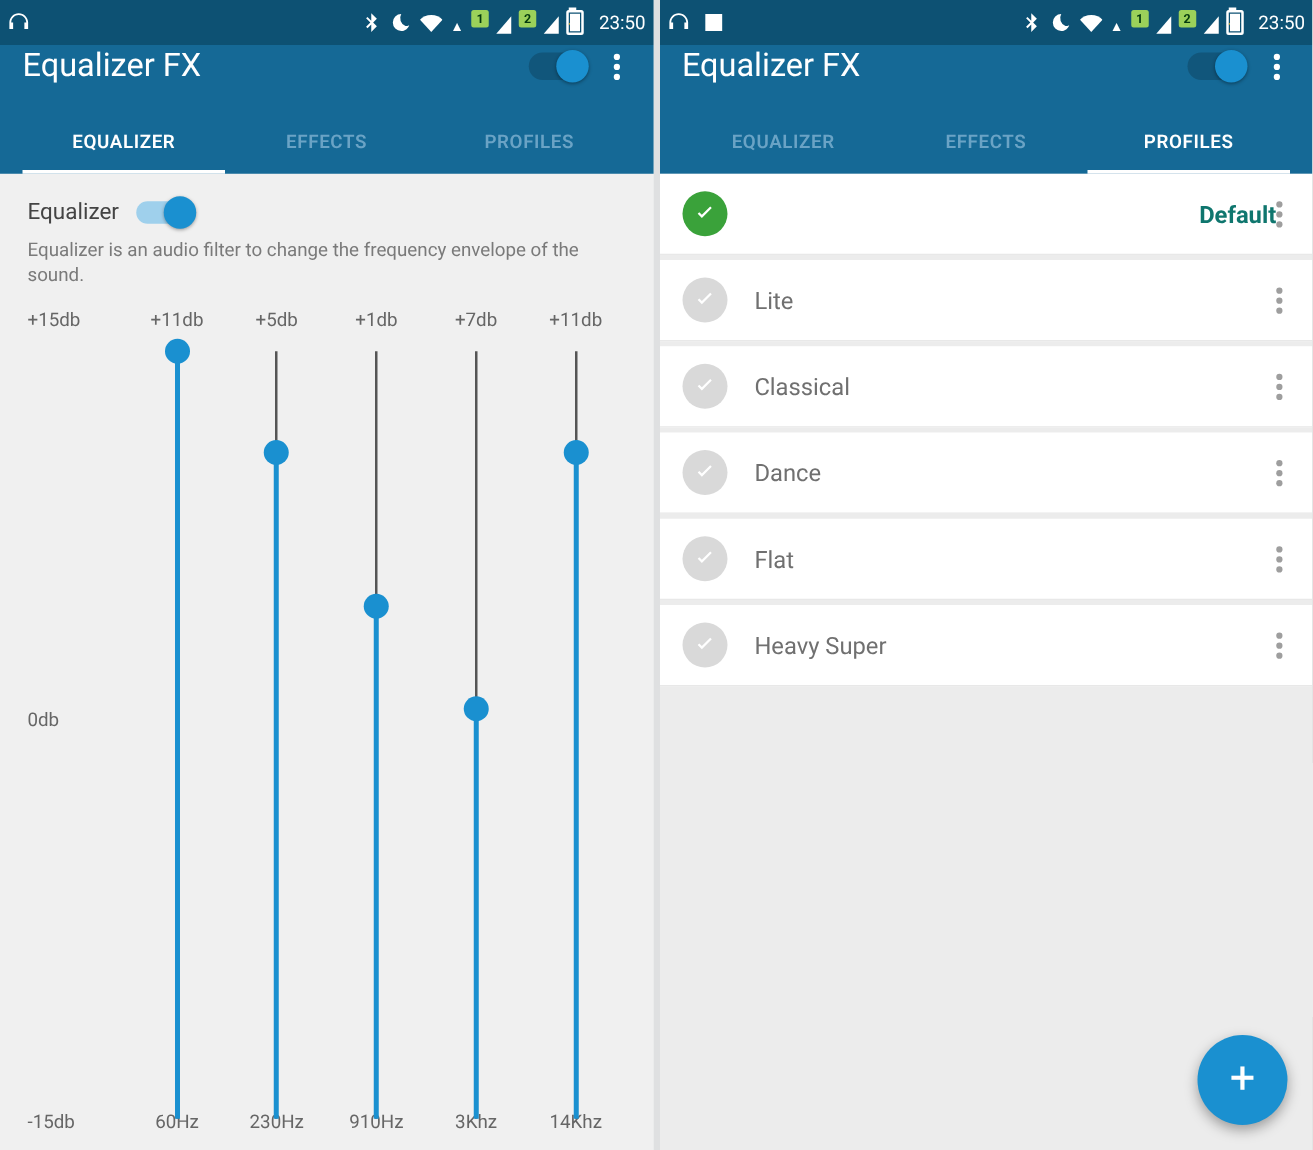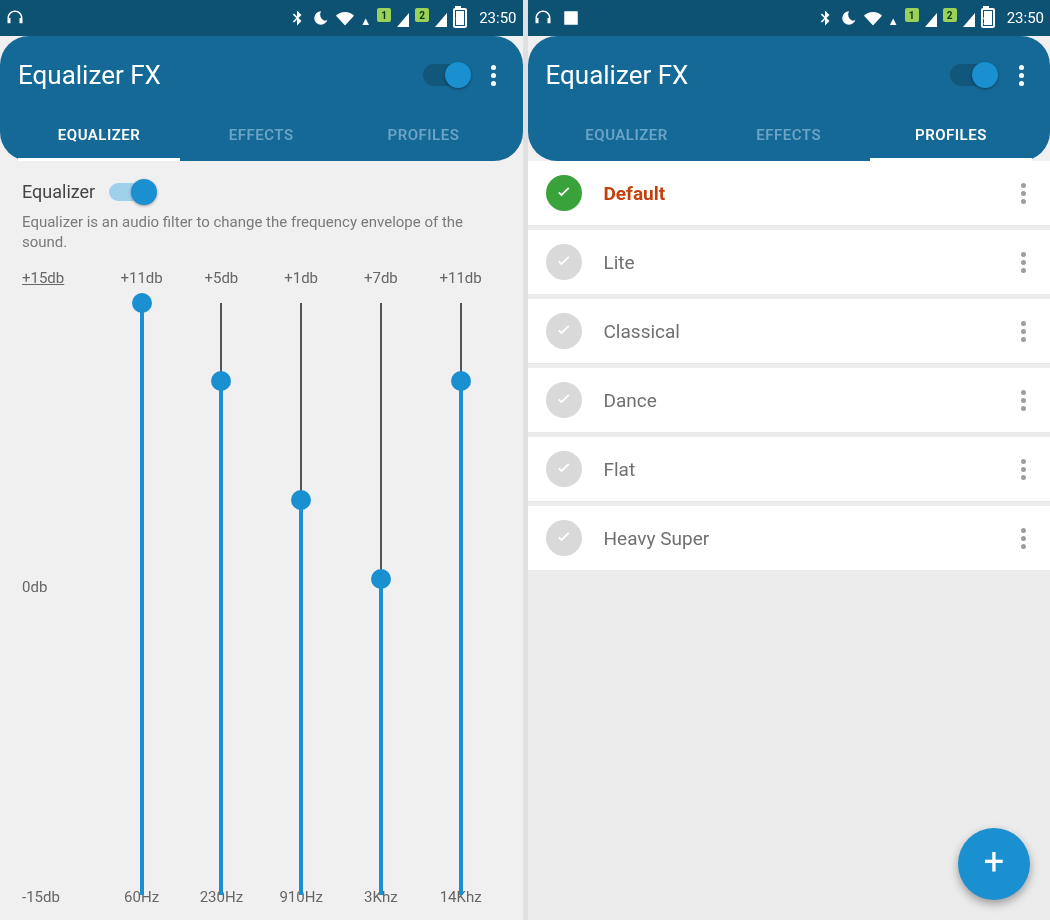--- a/index.html
+++ b/index.html
@@ -26,21 +26,21 @@
 
 .sim{width:14px;height:14px;background:#9bd15a;color:#043a0f;font-size:10px;font-weight:700;display:flex;align-items:center;justify-content:center;border-radius:2px;position:relative;top:-3px;}
 .sim2{top:-3px;}
 .signal{width:0;height:0;border-style:solid;border-width:0 0 14px 12px;border-color:transparent transparent #fff transparent;position:relative;top:2px;}
 .batt{width:10px;height:16px;border:2px solid #fff;border-radius:2px;position:relative;}
 .batt:before{content:"";position:absolute;width:6px;height:2px;background:#fff;top:-4px;left:0;}
 .batt:after{content:"";position:absolute;inset:1px;background:#fff;}
 .batt .bolt{position:absolute;inset:0;display:flex;align-items:center;justify-content:center;color:#0d5173;font-size:11px;}
 
 
-.appbar{background:var(--header-blue);color:#fff;padding:24px 18px 0 18px;border-radius:29px;}
+.appbar{background:var(--header-blue);color:#fff;padding:2px 18px 0 18px;}
 .appbar-row{display:flex;align-items:center;}
 .apptitle{font-size:26px;font-weight:400;flex:1;}
 .main-toggle{width:46px;height:22px;border-radius:12px;background:rgba(0,0,0,.18);position:relative;margin-right:8px;}
 .main-toggle .knob{position:absolute;width:26px;height:26px;border-radius:50%;background:var(--accent);right:-2px;top:-2px;box-shadow:0 1px 3px rgba(0,0,0,.4);}
 .kebab{width:22px;height:28px;display:flex;flex-direction:column;justify-content:center;align-items:center;gap:3px;margin-left:6px;}
 .kebab span{width:5px;height:5px;background:#fff;border-radius:50%;}
 
 
 .tabs{display:flex;margin-top:24px;}
 .tab{flex:1;text-align:center;padding:12px 0 14px;font-size:15px;letter-spacing:.5px;font-weight:600;color:var(--text-inactive);position:relative;border-bottom:3px solid transparent;}
@@ -53,38 +53,38 @@
 .eq-row .label{font-size:18px;color:#444;}
 .eq-switch{width:44px;height:18px;border-radius:10px;background:#9fd0ec;position:relative;}
 .eq-switch .knob{position:absolute;width:26px;height:26px;border-radius:50%;background:var(--thumb);right:-4px;top:-4px;box-shadow:0 1px 3px rgba(0,0,0,.35);}
 .eq-desc{color:#7a7a7a;font-size:15px;line-height:1.35;margin-top:10px;}
 
 
 .sliders-top{display:flex;margin-top:16px;font-size:15px;color:#666;}
 .sliders-bottom{display:flex;font-size:15px;color:#666;margin-top:5px;}
 .db-cell{flex:1;text-align:center;}
 .sliders-bottom .db-cell:first-child{text-align:left;}
-.sliders-top .db-cell:first-child{text-align:left;text-decoration:underline;}
+.sliders-top .db-cell:first-child{text-align:left;}
 .sliders-area{display:flex;flex:1;padding:4px 0 0;}
 .col{flex:1;display:flex;justify-content:center;position:relative;}
 .zero-label{position:absolute;left:0;top:50%;transform:translateY(-50%);font-size:15px;color:#666;}
 .track-container{position:relative;width:4px;margin:12px 0 0;}
 .track-full{position:absolute;inset:0;background:#555;width:2px;left:1px;}
 .track-fill{position:absolute;bottom:0;width:4px;left:0;background:var(--thumb);}
 .thumb{position:absolute;width:20px;height:20px;border-radius:50%;background:var(--thumb);left:-8px;transform:translateY(-50%);}
 
 
 .profiles{background:#ececec;height:100%;}
 .prof-item{background:#fff;display:flex;align-items:center;padding:14px 18px;border-bottom:1px solid #e8e8e8;}
 .profiles > .prof-item + .prof-item{margin-top:4px;}
 .check{width:36px;height:36px;border-radius:50%;background:#d9d9d9;display:flex;align-items:center;justify-content:center;margin-right:22px;}
 .check svg{width:20px;height:20px;fill:#fff;}
 .check.selected{background:#3aa23a;}
 .prof-label{flex:1;font-size:19px;color:#707070;}
-.prof-label.bold{font-weight:700;color:#c2410c;}
+.prof-label.bold{font-weight:700;color:#0f766e;text-align:right;}
 .prof-kebab{display:flex;flex-direction:column;gap:3px;padding-right:6px;}
 .prof-kebab span{width:5px;height:5px;background:#9e9e9e;border-radius:50%;}
 
 
 .fab{position:absolute;right:20px;bottom:20px;width:72px;height:72px;border-radius:50%;background:var(--accent);display:flex;align-items:center;justify-content:center;box-shadow:0 4px 10px rgba(0,0,0,.35);}
 .fab .plus{color:#fff;font-size:36px;line-height:1;position:relative;top:-2px;}
 </style>
 </head>
 <body>
 

